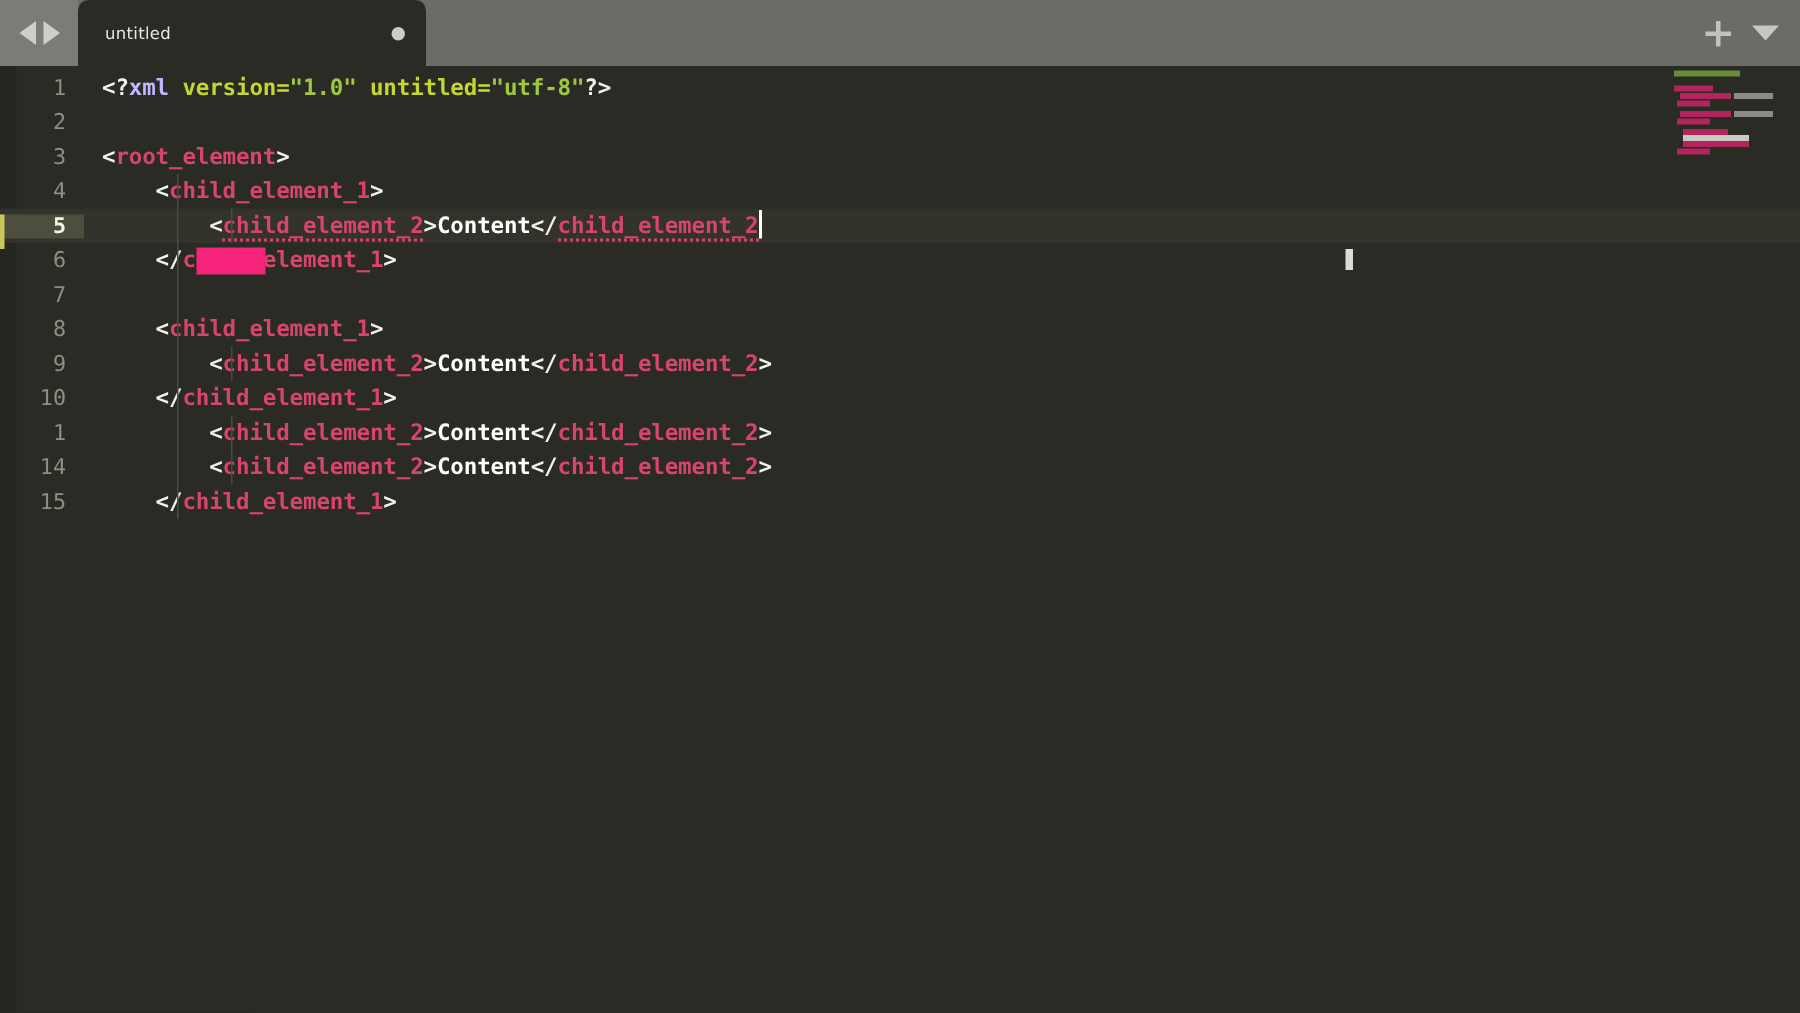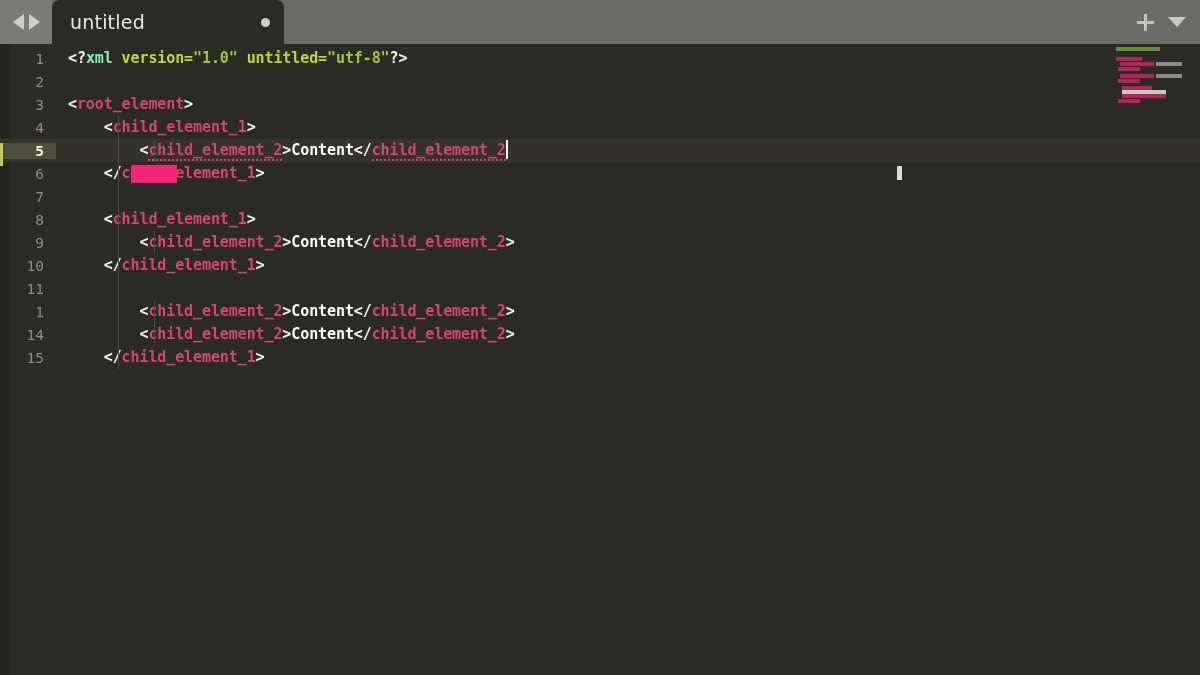--- a/index.html
+++ b/index.html
@@ -58,21 +58,21 @@
     border-top-right-radius: 7px;
     display: flex;
     align-items: center;
     box-sizing: border-box;
     padding: 0 14px 0 18px;
     flex: 0 0 auto;
   }
   .tab-title {
     color: #e8e8e2;
     font-family: "DejaVu Sans", sans-serif;
-    font-size: 19px;
+    font-size: 11px;
     letter-spacing: .2px;
     flex: 1 1 auto;
     white-space: nowrap;
     overflow: hidden;
   }
   .tab-dirty {
     width: 9px;
     height: 9px;
     border-radius: 50%;
     background: #cdcdc7;
@@ -185,21 +185,21 @@
     background: #4a4a42;
     z-index: 1;
   }
 
   
   .t-tag    { color: #d8456b; }
   .t-punct  { color: #f2f2ec; }
   .t-txt    { color: #ffffff; }
   .t-attr   { color: #c3d82f; }
   .t-val    { color: #9fc93c; }
-  .t-pi     { color: #86efac; }
+  .t-pi     { color: #c4b5fd; }
   .t-err    { border-bottom: 2px dotted #d8456b; }
 
   
   .err-block {
     position: absolute;
     left: 75px;
     top: 3px;
     width: 46px;
     height: 18px;
     background: #f5237a;
@@ -331,24 +331,20 @@
       <div class="line">
         <div class="gutter">9</div>
         <div class="code"><span class="guide" style="left:62px"></span><span class="guide" style="left:98px"></span>        <span class="t-punct">&lt;</span><span class="t-tag">child_element_2</span><span class="t-punct">&gt;</span><span class="t-txt">Content</span><span class="t-punct">&lt;/</span><span class="t-tag">child_element_2</span><span class="t-punct">&gt;</span></div>
       </div>
 
       <div class="line">
         <div class="gutter">10</div>
         <div class="code"><span class="guide" style="left:62px"></span>    <span class="t-punct">&lt;/</span><span class="t-tag">child_element_1</span><span class="t-punct">&gt;</span></div>
       </div>
 
-      <div class="line">
-        <div class="gutter">11</div>
-        <div class="code"><span class="guide" style="left:62px"></span></div>
-      </div>
 
 
       <div class="line">
         <div class="gutter">1</div>
         <div class="code"><span class="guide" style="left:62px"></span><span class="guide" style="left:98px"></span>        <span class="t-punct">&lt;</span><span class="t-tag">child_element_2</span><span class="t-punct">&gt;</span><span class="t-txt">Content</span><span class="t-punct">&lt;/</span><span class="t-tag">child_element_2</span><span class="t-punct">&gt;</span></div>
       </div>
 
       <div class="line">
         <div class="gutter">14</div>
         <div class="code"><span class="guide" style="left:62px"></span><span class="guide" style="left:98px"></span>        <span class="t-punct">&lt;</span><span class="t-tag">child_element_2</span><span class="t-punct">&gt;</span><span class="t-txt">Content</span><span class="t-punct">&lt;/</span><span class="t-tag">child_element_2</span><span class="t-punct">&gt;</span></div>

